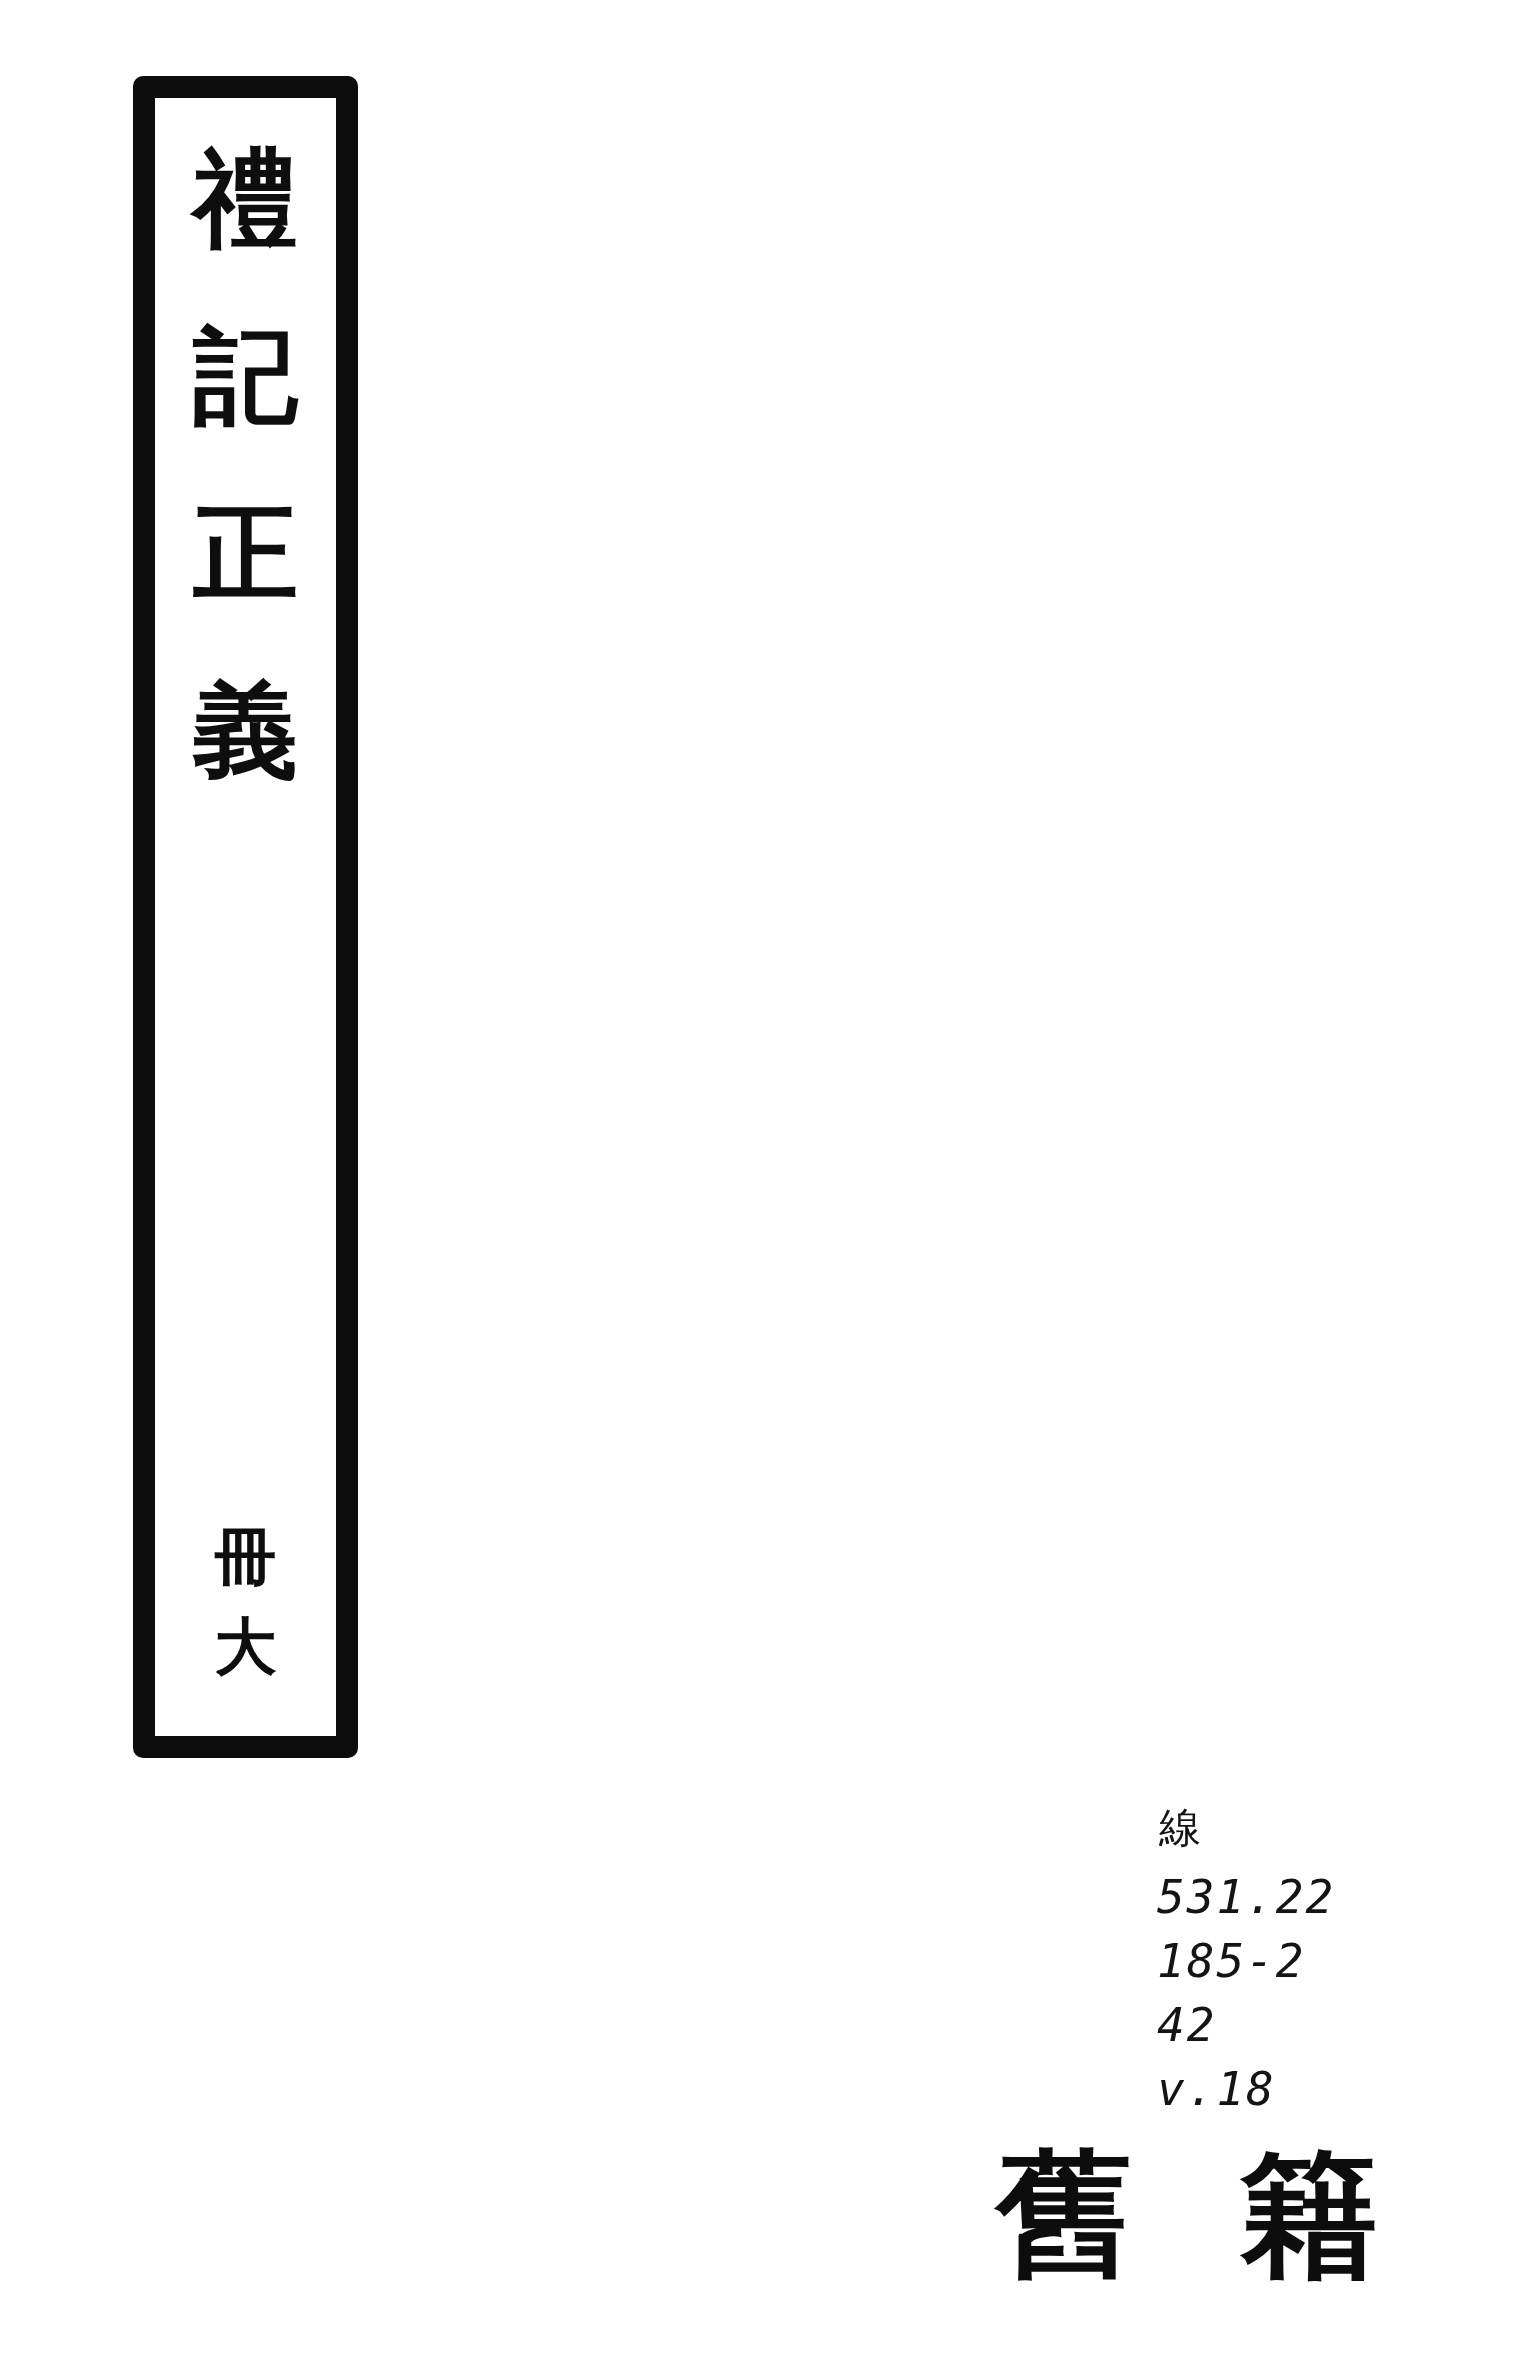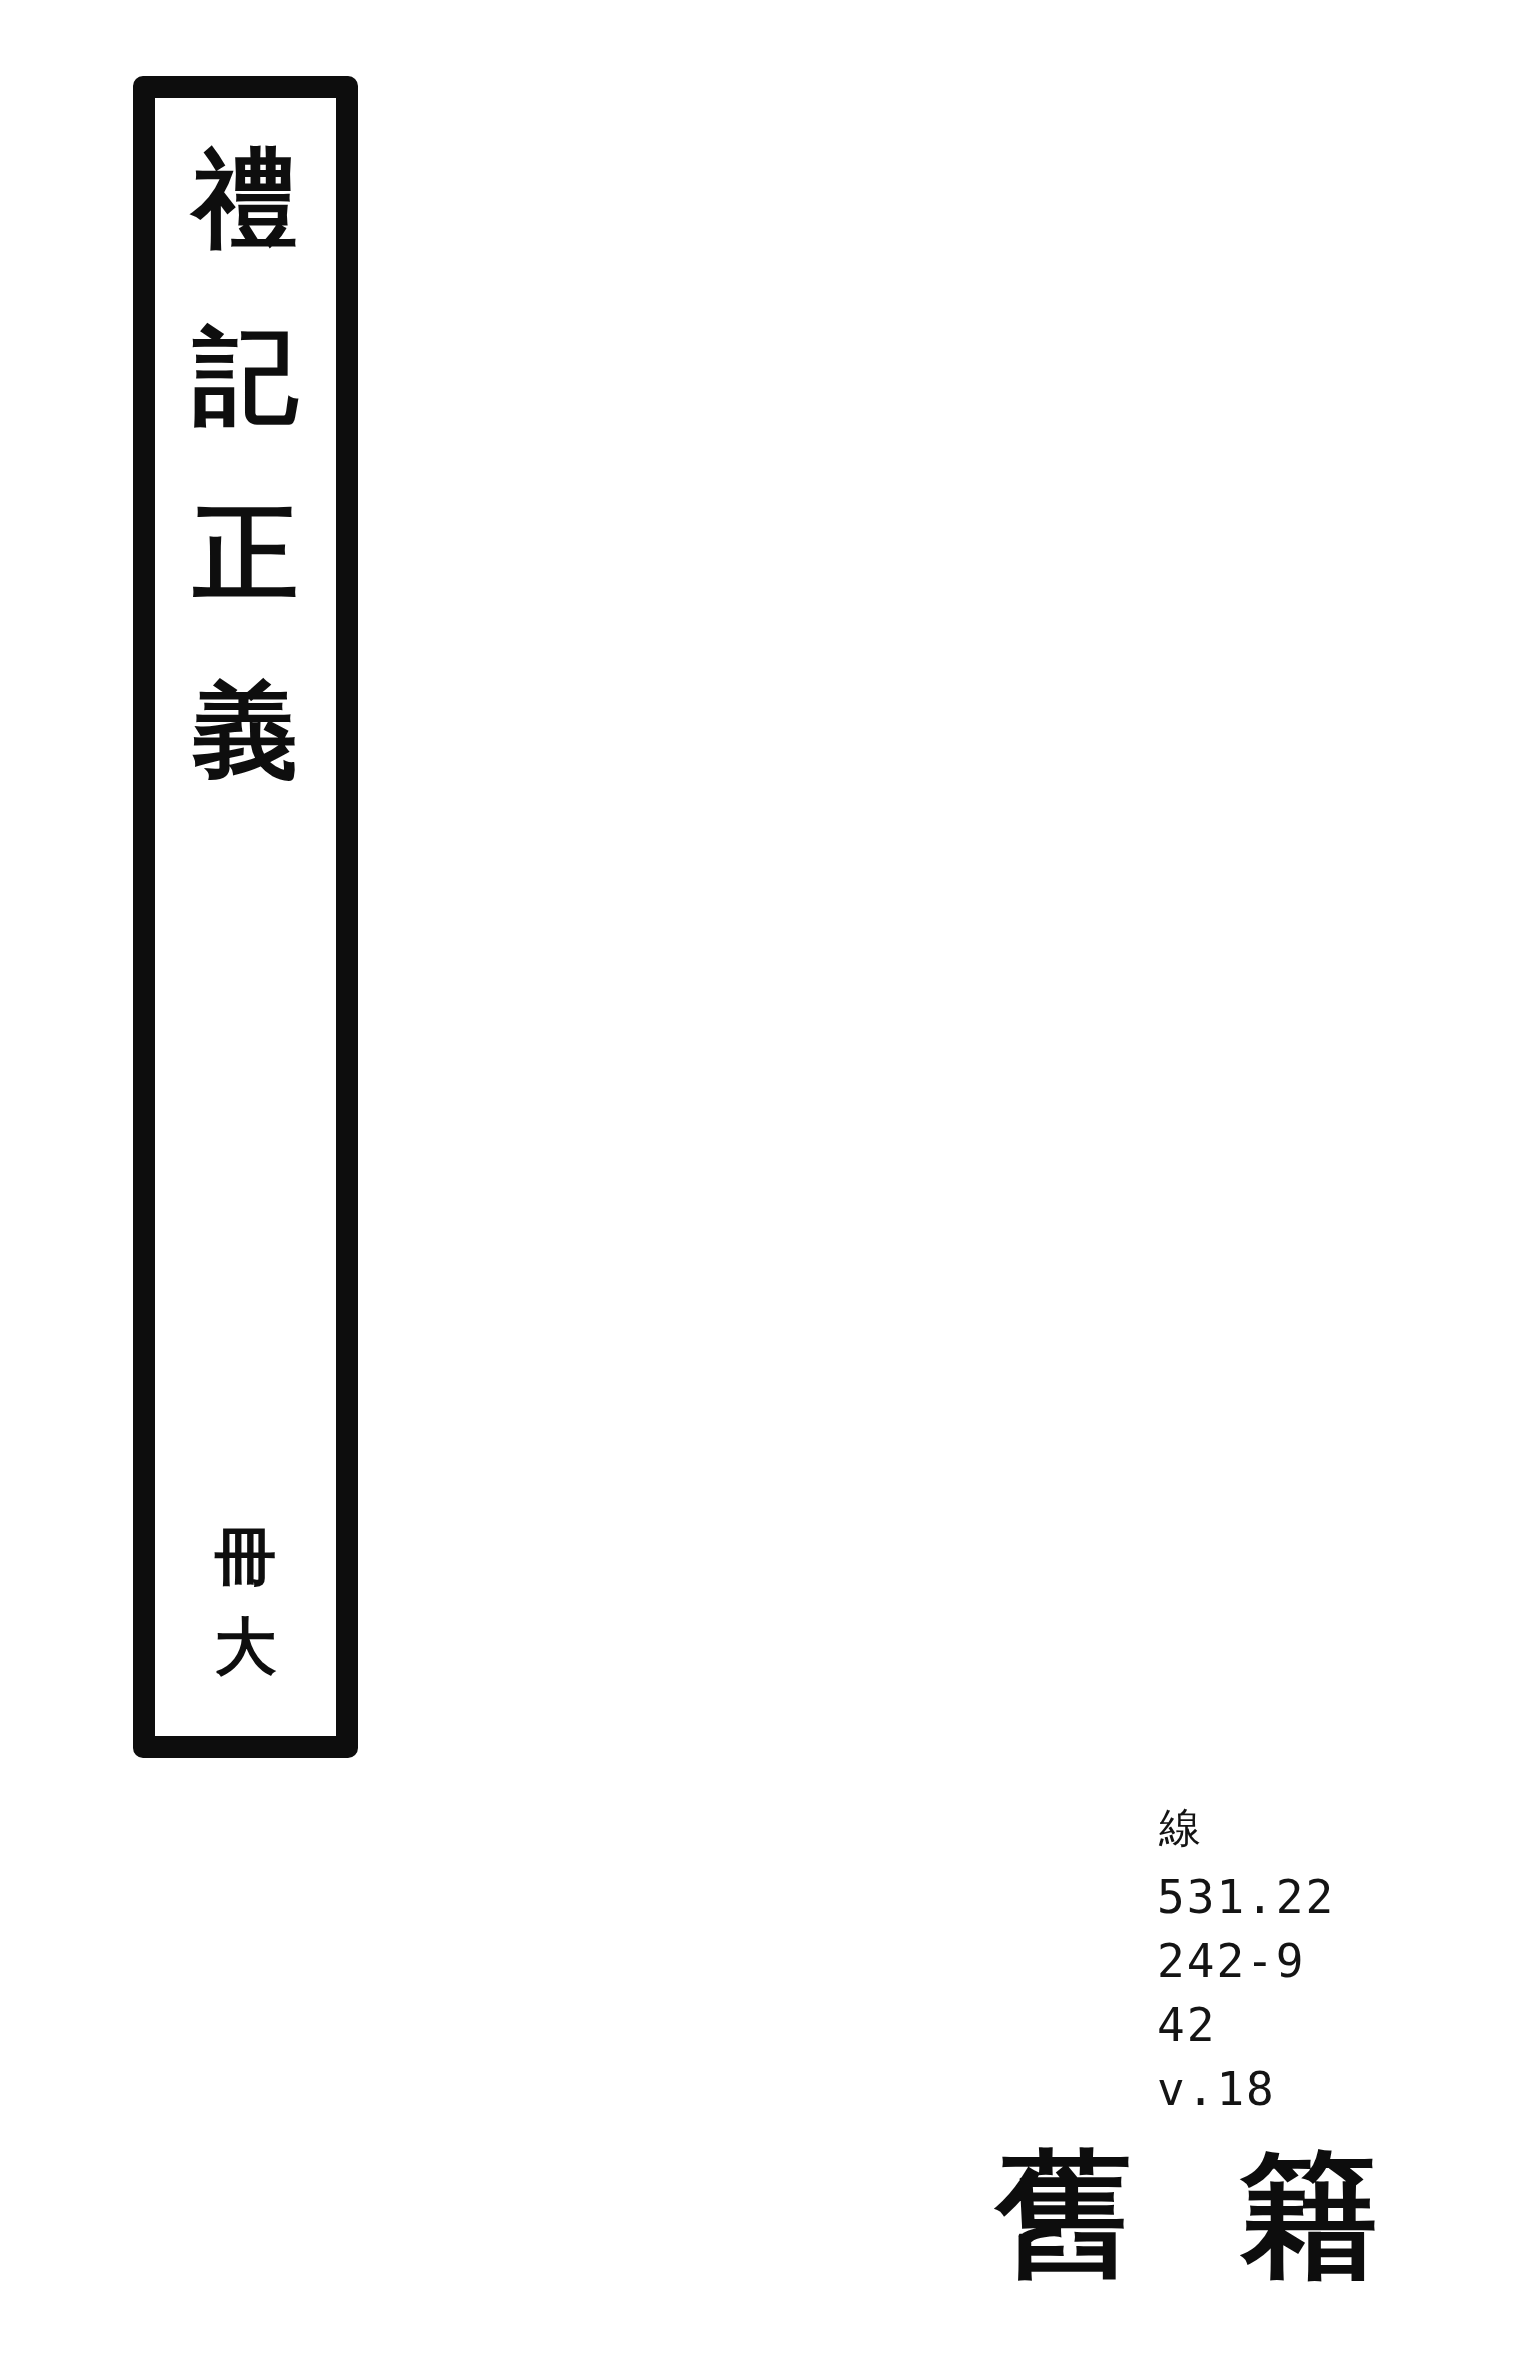--- a/index.html
+++ b/index.html
@@ -73,20 +73,21 @@
     line-height: 1;
     margin: 0 0 16px 2px;
     font-family: "DejaVu Serif", "Liberation Serif", serif;
   }
   .call-line {
     font-family: "DejaVu Sans Mono", "Liberation Mono", monospace;
     font-size: 46px;
     line-height: 64px;
     letter-spacing: 2px;
     white-space: pre;
+    font-style: italic;
   }
 
   
   .stamp {
     position: absolute;
     left: 995px;
     top: 2145px;
     display: flex;
     gap: 109px;
     font-size: 137px;
@@ -109,21 +110,21 @@
     </div>
     <div class="spine-volume">
       <span class="cjk-char">冊</span>
       <span class="cjk-char">大</span>
     </div>
   </div>
 
   <div class="call-number">
     <div class="call-class">線</div>
     <div class="call-line">531.22</div>
-    <div class="call-line">242-9</div>
+    <div class="call-line">185-2</div>
     <div class="call-line">42</div>
     <div class="call-line">v.18</div>
   </div>
 
   <div class="stamp">
     <span class="cjk-char">舊</span>
     <span class="cjk-char">籍</span>
   </div>
 
 </div>

